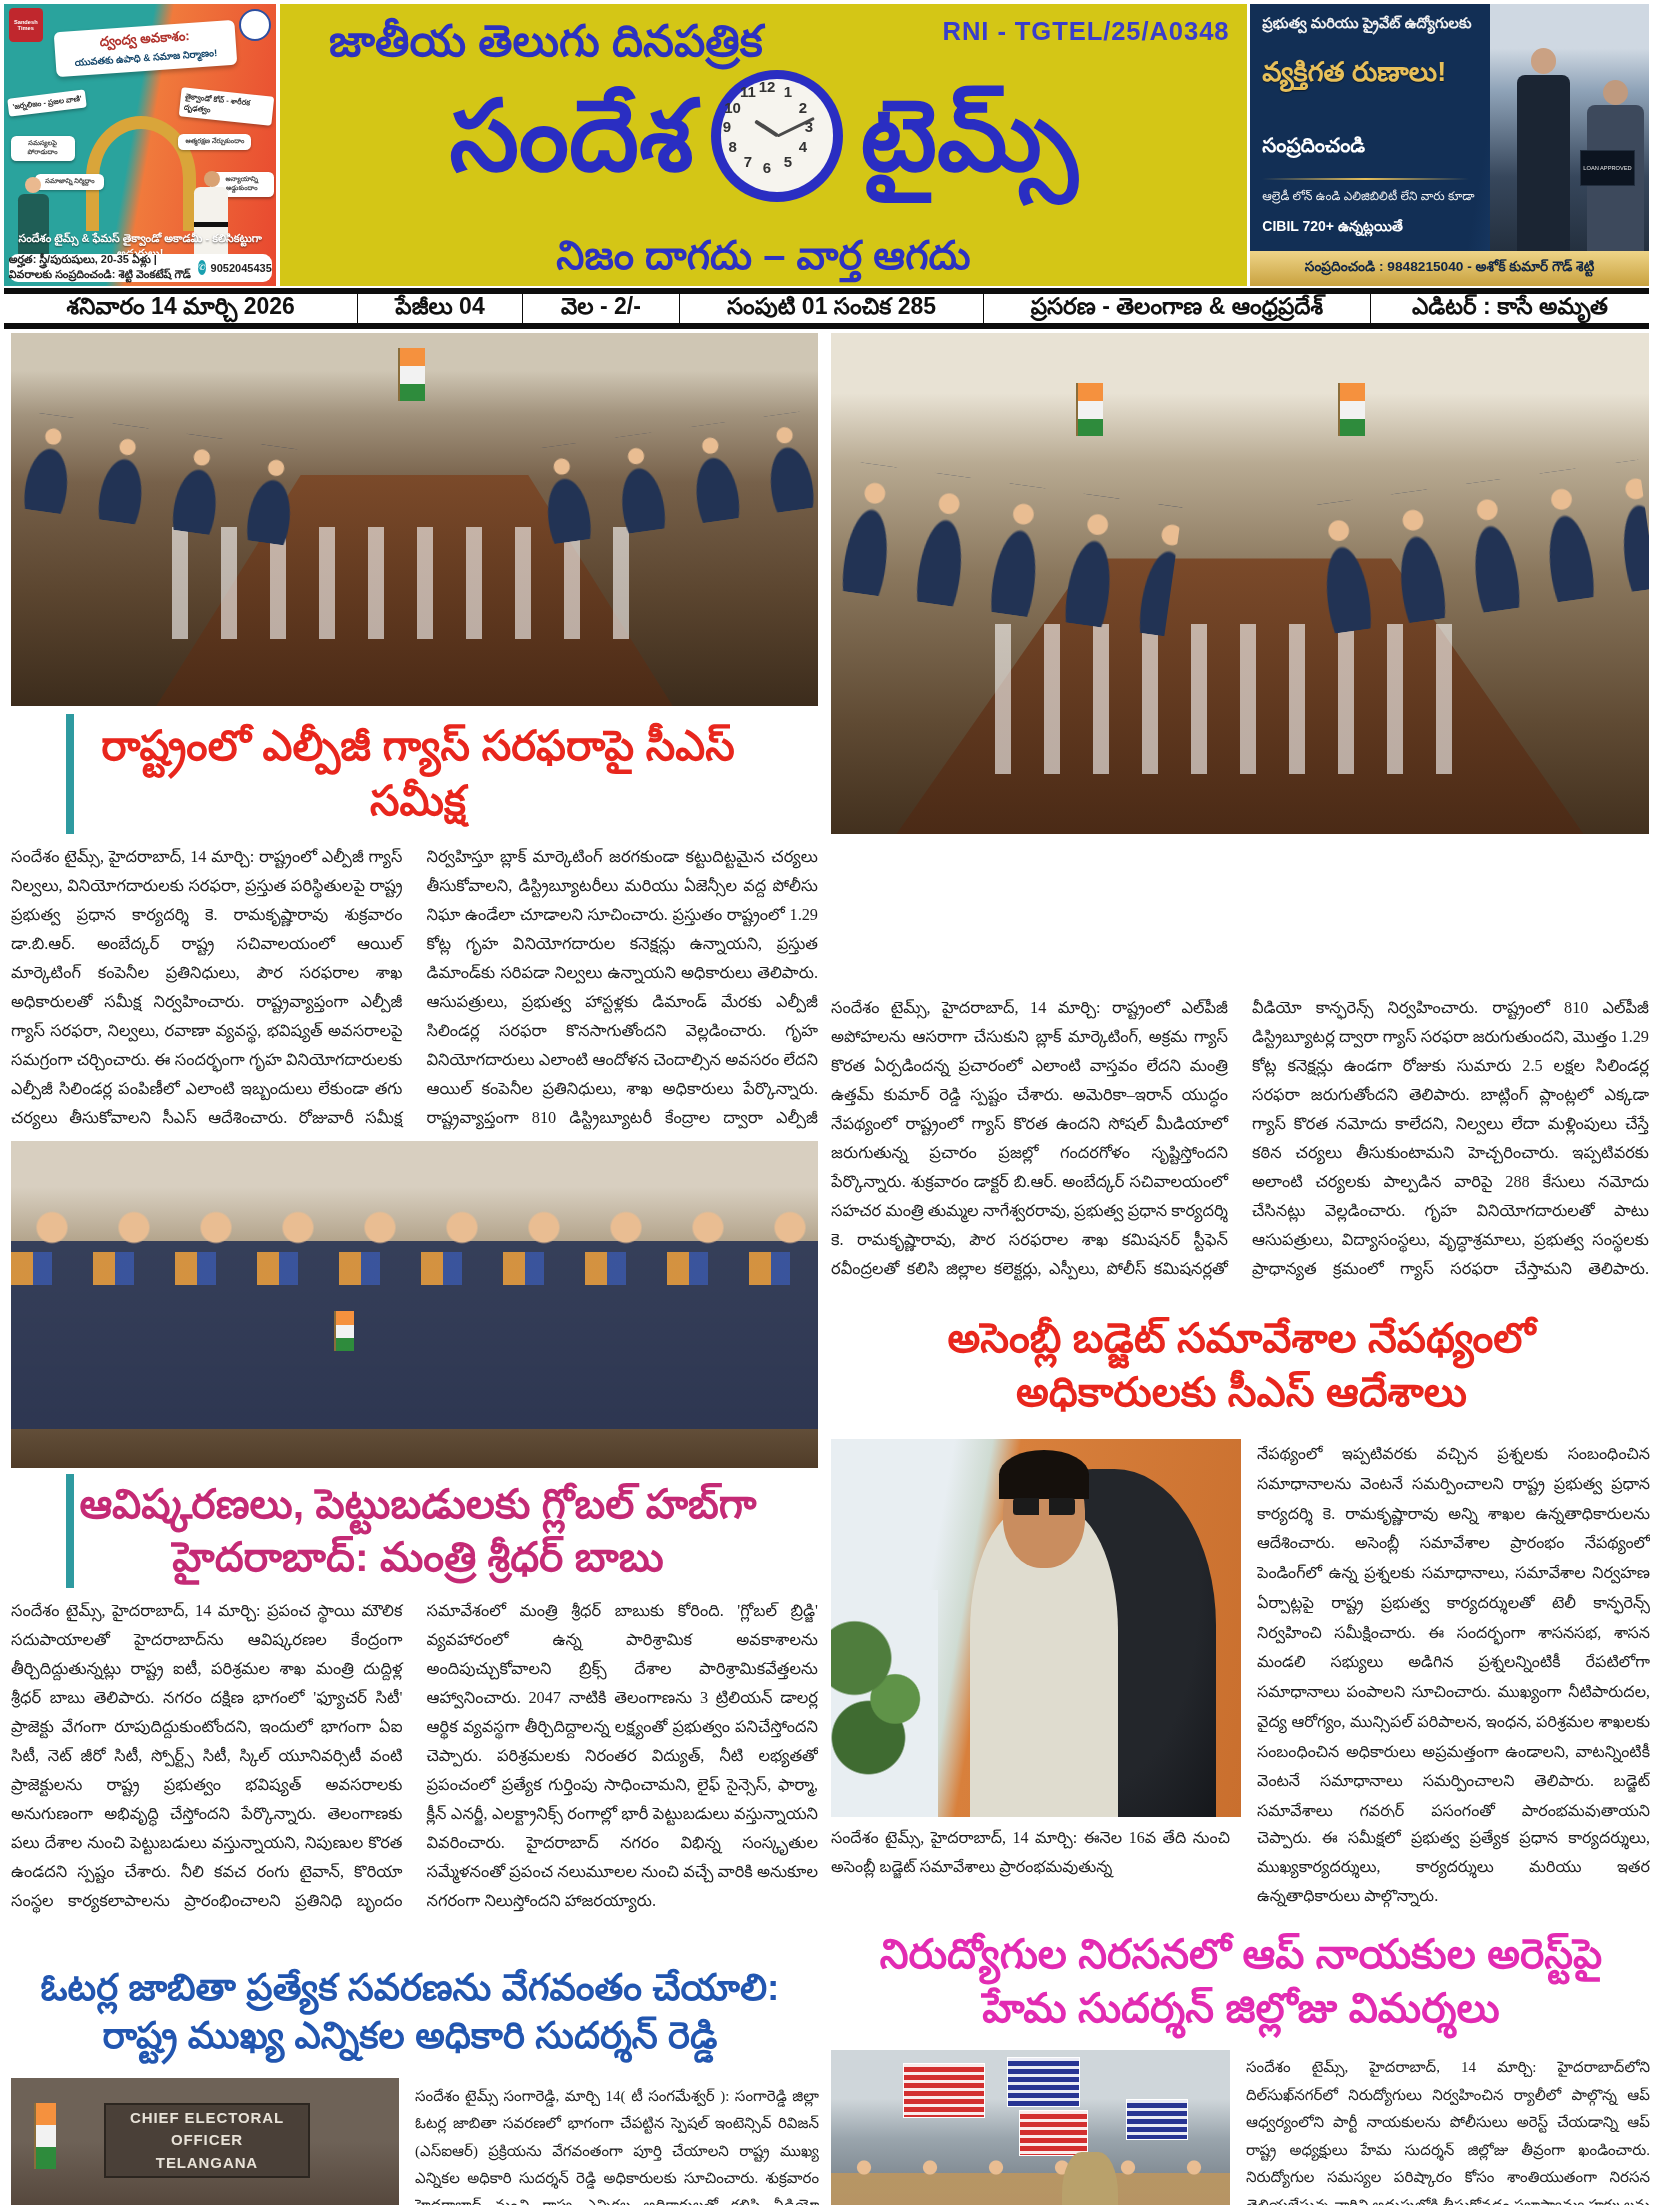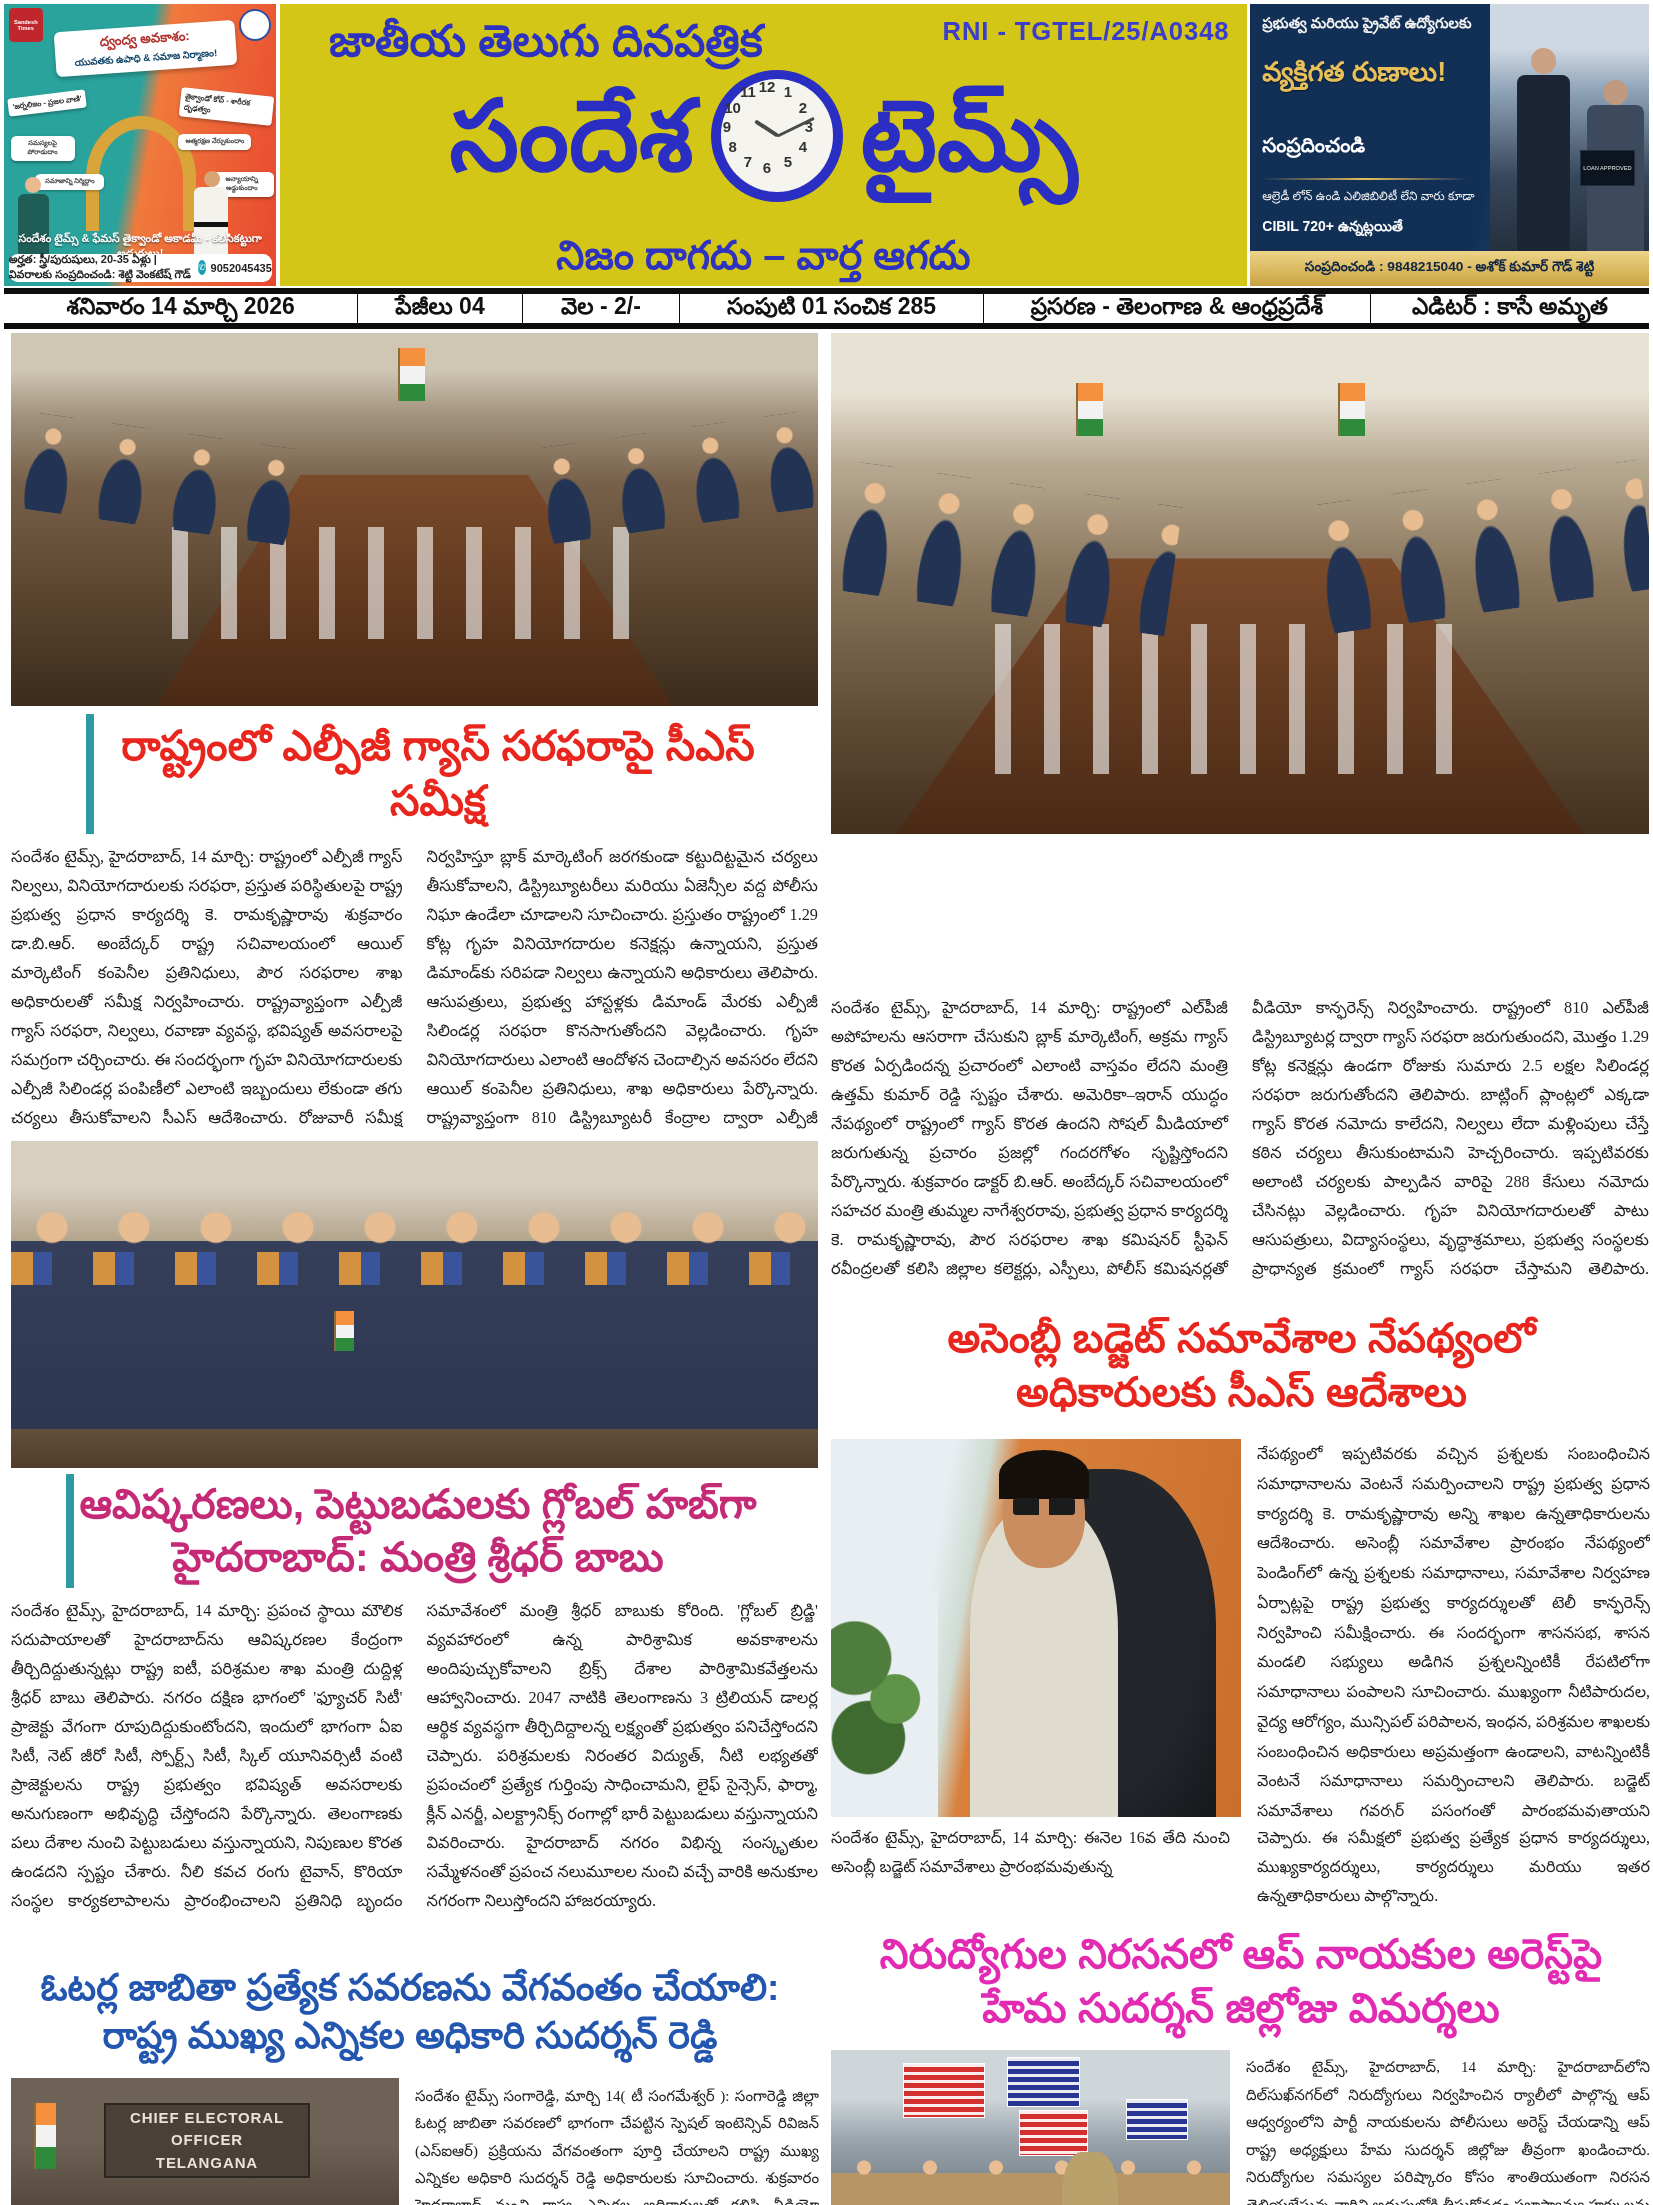--- a/index.html
+++ b/index.html
@@ -224,21 +224,21 @@
   </div>
 
   <div class="abs photo ph-meeting" style="left:11px;top:333px;width:807px;height:373px;">
     <div class="ph-el ph-table"></div>
     <div class="ph-el ph-papers"></div>
     <div class="ph-el ph-people left"></div>
     <div class="ph-el ph-people right"></div>
     <div class="ph-el ph-flag" style="left:48%;top:4%;"></div>
   </div>
 
-  <div class="abs headline hl-bar hl-red" style="left:66px;top:714px;width:688px;height:120px;font-size:42px;margin-left:20px;">రాష్ట్రంలో ఎల్పీజీ గ్యాస్ సరఫరాపై సీఎస్ సమీక్ష</div>
+  <div class="abs headline hl-bar hl-red" style="left:66px;top:714px;width:688px;height:120px;font-size:42px;">రాష్ట్రంలో ఎల్పీజీ గ్యాస్ సరఫరాపై సీఎస్ సమీక్ష</div>
 
   <div class="abs bodytext cols2" style="left:11px;top:842px;width:807px;height:295px;">సందేశం టైమ్స్, హైదరాబాద్, 14 మార్చి: రాష్ట్రంలో ఎల్పీజీ గ్యాస్ నిల్వలు, వినియోగదారులకు సరఫరా, ప్రస్తుత పరిస్థితులపై రాష్ట్ర ప్రభుత్వ ప్రధాన కార్యదర్శి కె. రామకృష్ణారావు శుక్రవారం డా.బి.ఆర్. అంబేద్కర్ రాష్ట్ర సచివాలయంలో ఆయిల్ మార్కెటింగ్ కంపెనీల ప్రతినిధులు, పౌర సరఫరాల శాఖ అధికారులతో సమీక్ష నిర్వహించారు. రాష్ట్రవ్యాప్తంగా ఎల్పీజీ గ్యాస్ సరఫరా, నిల్వలు, రవాణా వ్యవస్థ, భవిష్యత్ అవసరాలపై సమగ్రంగా చర్చించారు. ఈ సందర్భంగా గృహ వినియోగదారులకు ఎల్పీజీ సిలిండర్ల పంపిణీలో ఎలాంటి ఇబ్బందులు లేకుండా తగు చర్యలు తీసుకోవాలని సీఎస్ ఆదేశించారు. రోజువారీ సమీక్ష నిర్వహిస్తూ బ్లాక్ మార్కెటింగ్ జరగకుండా కట్టుదిట్టమైన చర్యలు తీసుకోవాలని, డిస్ట్రిబ్యూటరీలు మరియు ఏజెన్సీల వద్ద పోలీసు నిఘా ఉండేలా చూడాలని సూచించారు. ప్రస్తుతం రాష్ట్రంలో 1.29 కోట్ల గృహ వినియోగదారుల కనెక్షన్లు ఉన్నాయని, ప్రస్తుత డిమాండ్‌కు సరిపడా నిల్వలు ఉన్నాయని అధికారులు తెలిపారు. ఆసుపత్రులు, ప్రభుత్వ హాస్టళ్లకు డిమాండ్ మేరకు ఎల్పీజీ సిలిండర్ల సరఫరా కొనసాగుతోందని వెల్లడించారు. గృహ వినియోగదారులు ఎలాంటి ఆందోళన చెందాల్సిన అవసరం లేదని ఆయిల్ కంపెనీల ప్రతినిధులు, శాఖ అధికారులు పేర్కొన్నారు. రాష్ట్రవ్యాప్తంగా 810 డిస్ట్రిబ్యూటరీ కేంద్రాల ద్వారా ఎల్పీజీ సిలిండర్లు సరఫరా చేస్తున్నట్లు తెలిపారు. గ్రామీణ, పట్టణ ప్రాంతాల్లో సకాలంలో సరఫరా జరిగేలా ఆయిల్ మార్కెటింగ్ కంపెనీలు సంబంధిత శాఖలతో సమన్వయం పెంచాలని సీఎస్ సూచించారు. సమావేశంలో హెచ్‌పీసీఎల్, ఐఓసీఎల్, బీపీసీఎల్ ప్రతినిధులు, రాష్ట్ర పౌర సరఫరాల శాఖ కమిషనర్ స్టీఫెన్ రవీంద్ర తదితర ఉన్నతాధికారులు పాల్గొన్నారు.</div>
 
   <div class="abs photo ph-group" style="left:11px;top:1141px;width:807px;height:327px;">
     <div class="ph-el ph-row"></div>
     <div class="ph-el ph-scarf"></div>
     <div class="ph-el ph-flag" style="left:40%;top:52%;width:18.5px;height:40px;"></div>
   </div>
 
   <div class="abs headline hl-bar hl-magenta" style="left:66px;top:1474px;width:688px;height:114px;font-size:41px;">ఆవిష్కరణలు, పెట్టుబడులకు గ్లోబల్ హబ్‌గా హైదరాబాద్: మంత్రి శ్రీధర్ బాబు</div>

